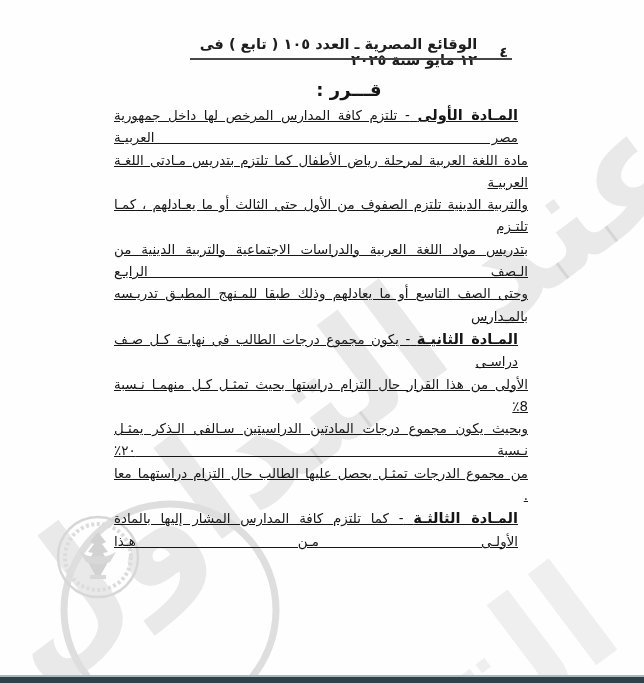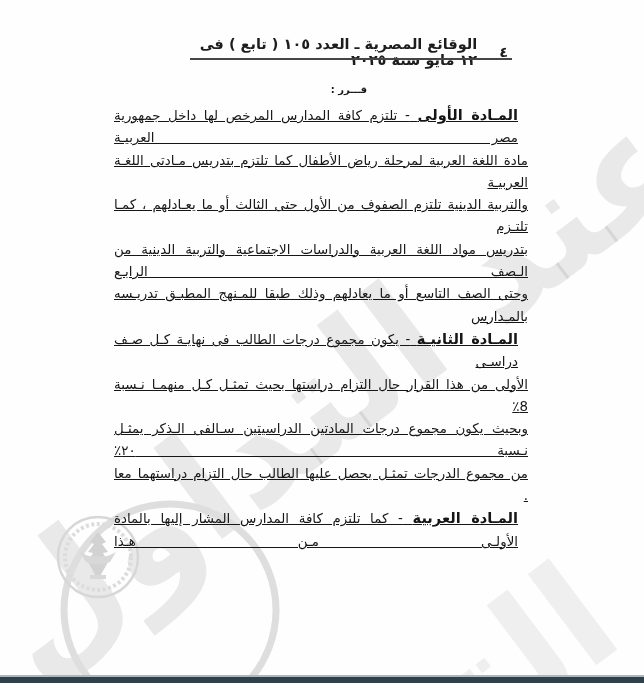--- a/index.html
+++ b/index.html
@@ -29,21 +29,21 @@
   .hdr-rule{
     position:absolute; top:58px; right:132px; width:322px; height:0;
     border-top:2px solid #454545; z-index:2;
   }
   
   .content{
     position:absolute; top:80px; right:116px; width:414px; z-index:1;
     color:#161616;
   }
   .decree{
-    font-size:10px; font-weight:bold; text-align:center;
+    font-size:18px; font-weight:bold; text-align:center;
     transform:translateX(28px); margin-bottom:4px; height:20px; line-height:20px;
   }
   .art{margin:0;text-decoration:underline;}
   .ln{
     font-size:13.4px; line-height:22.3px; text-align:justify;
     text-align-last:justify; word-spacing:1px;
   }
   .ln.first{padding-right:10px;}
   .ln.last{text-align-last:right;}
   .art-h{font-weight:bold; font-size:14.6px; letter-spacing:0.3px;}
@@ -89,20 +89,20 @@
     </div>
 
     <div class="art">
       <div class="ln first"><b class="art-h">المـادة الثانيـة</b> <span>- يكون مجموع درجات الطالب فى نهايـة كـل صـف دراسـى</span></div>
       <div class="ln">الأولى من هذا القرار حال التزام دراستها بحيث تمثـل كـل منهمـا نـسبة 8٪</div>
       <div class="ln">وبحيث يكون مجموع درجات المادتين الدراسيتين سـالفى الـذكر يمثـل نـسبة ٢٠٪</div>
       <div class="ln last">من مجموع الدرجات تمثـل يحصل عليها الطالب حال التزام دراستهما معا .</div>
     </div>
 
     <div class="art">
-      <div class="ln first"><b class="art-h">المـادة العربية</b> <span>- كما تلتزم كافة المدارس المشار إليها بالمادة الأولـى مـن هـذا</span></div>
+      <div class="ln first"><b class="art-h">المـادة الثالثـة</b> <span>- كما تلتزم كافة المدارس المشار إليها بالمادة الأولـى مـن هـذا</span></div>
 
     </div>
 
   </div>
 
   <div class="bottom-bar"></div>
 </div>
 
 </body></html>

